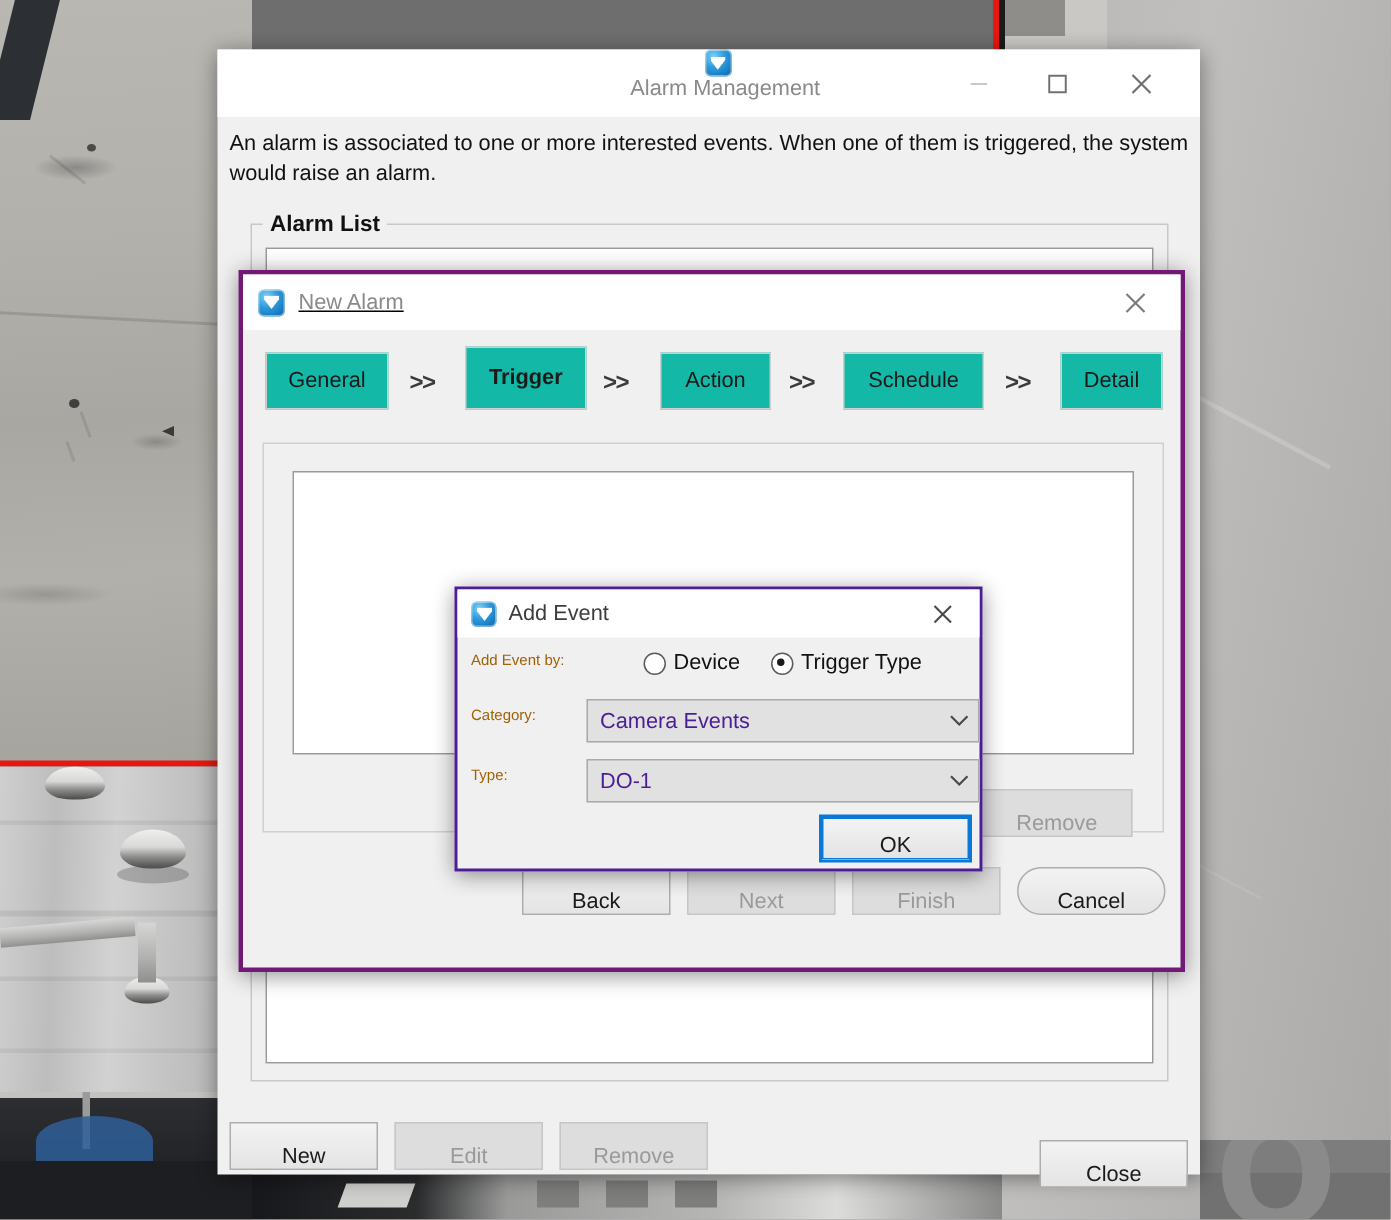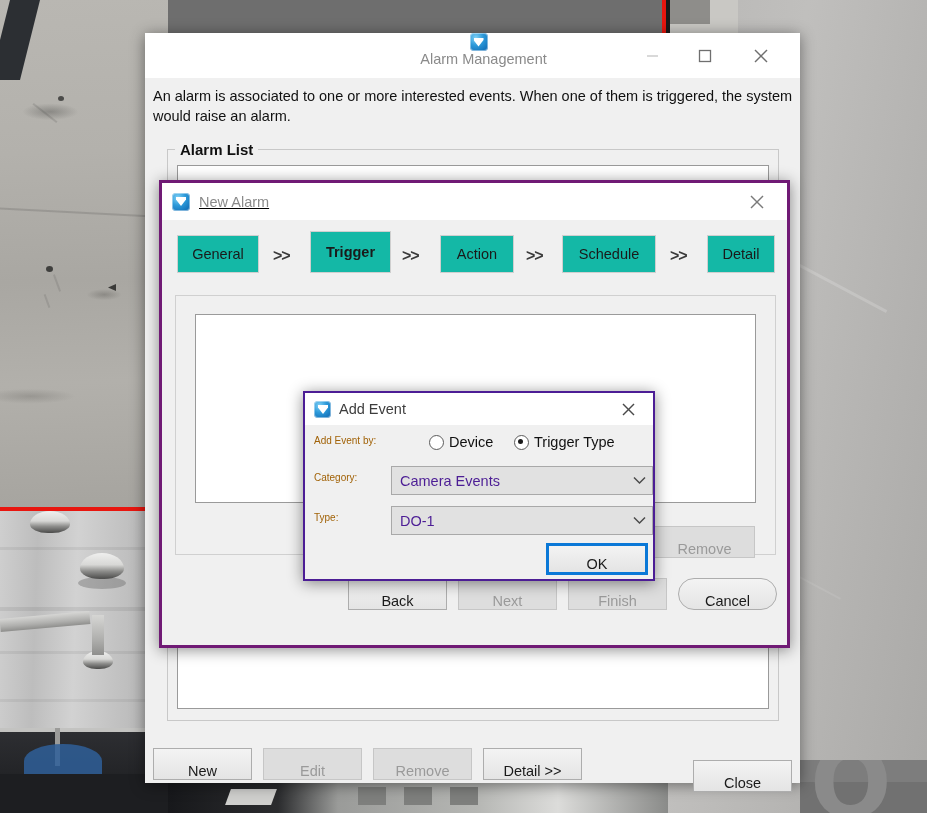--- a/index.html
+++ b/index.html
@@ -186,23 +186,20 @@
   <div style="position:absolute;left:0;top:703px;width:655px;height:47px;">
     <div class="btn" style="position:absolute;left:8px;top:12px;width:97px;height:30px;">
       <span>New</span>
     </div>
     <div class="btn disabled" style="position:absolute;left:118px;top:12px;width:97px;height:30px;">
       <span>Edit</span>
     </div>
     <div class="btn disabled" style="position:absolute;left:228px;top:12px;width:97px;height:30px;">
       <span>Remove</span>
     </div>
-    <div class="btn" style="position:absolute;left:338px;top:12px;width:97px;height:30px;">
-      <span>Detail &gt;&gt;</span>
-    </div>
     <div class="btn" style="position:absolute;left:548px;top:24px;width:97px;height:30px;">
       <span>Close</span>
     </div>
   </div>
 </div>
 
 <div class="win" style="left:159px;top:180px;width:625px;height:462px;z-index:20;border:3px solid #701a75;text-decoration:underline;">
 
   <div class="titlebar" style="height:37px;padding:0 0 0 10px;position:relative;">
     <div class="logo"></div>

